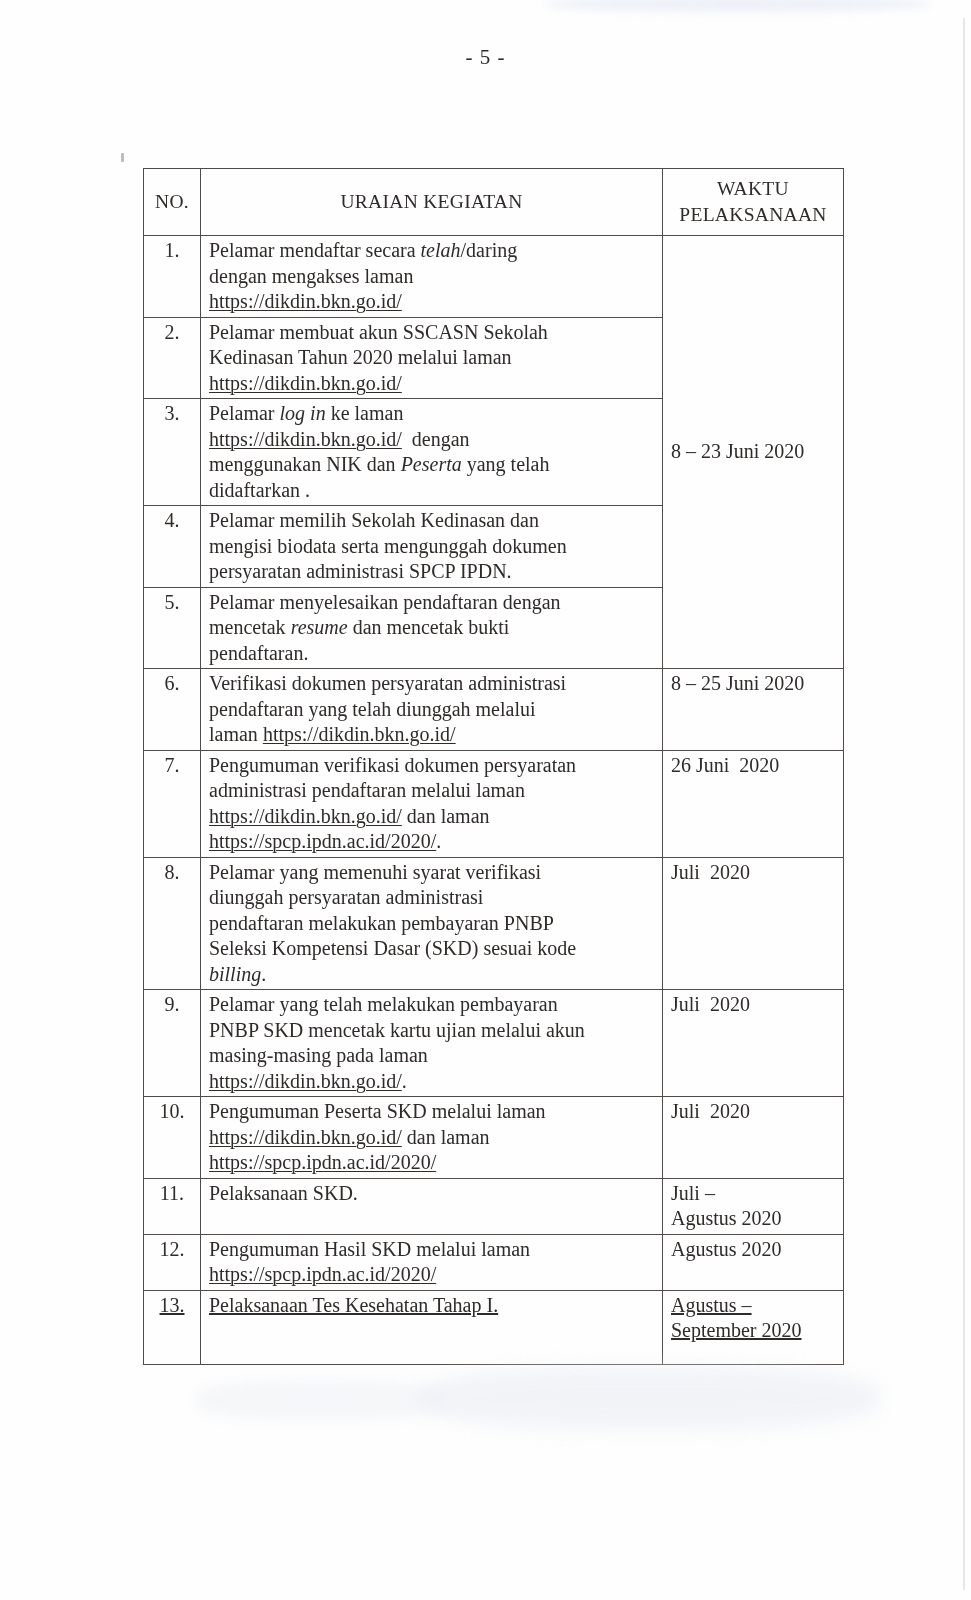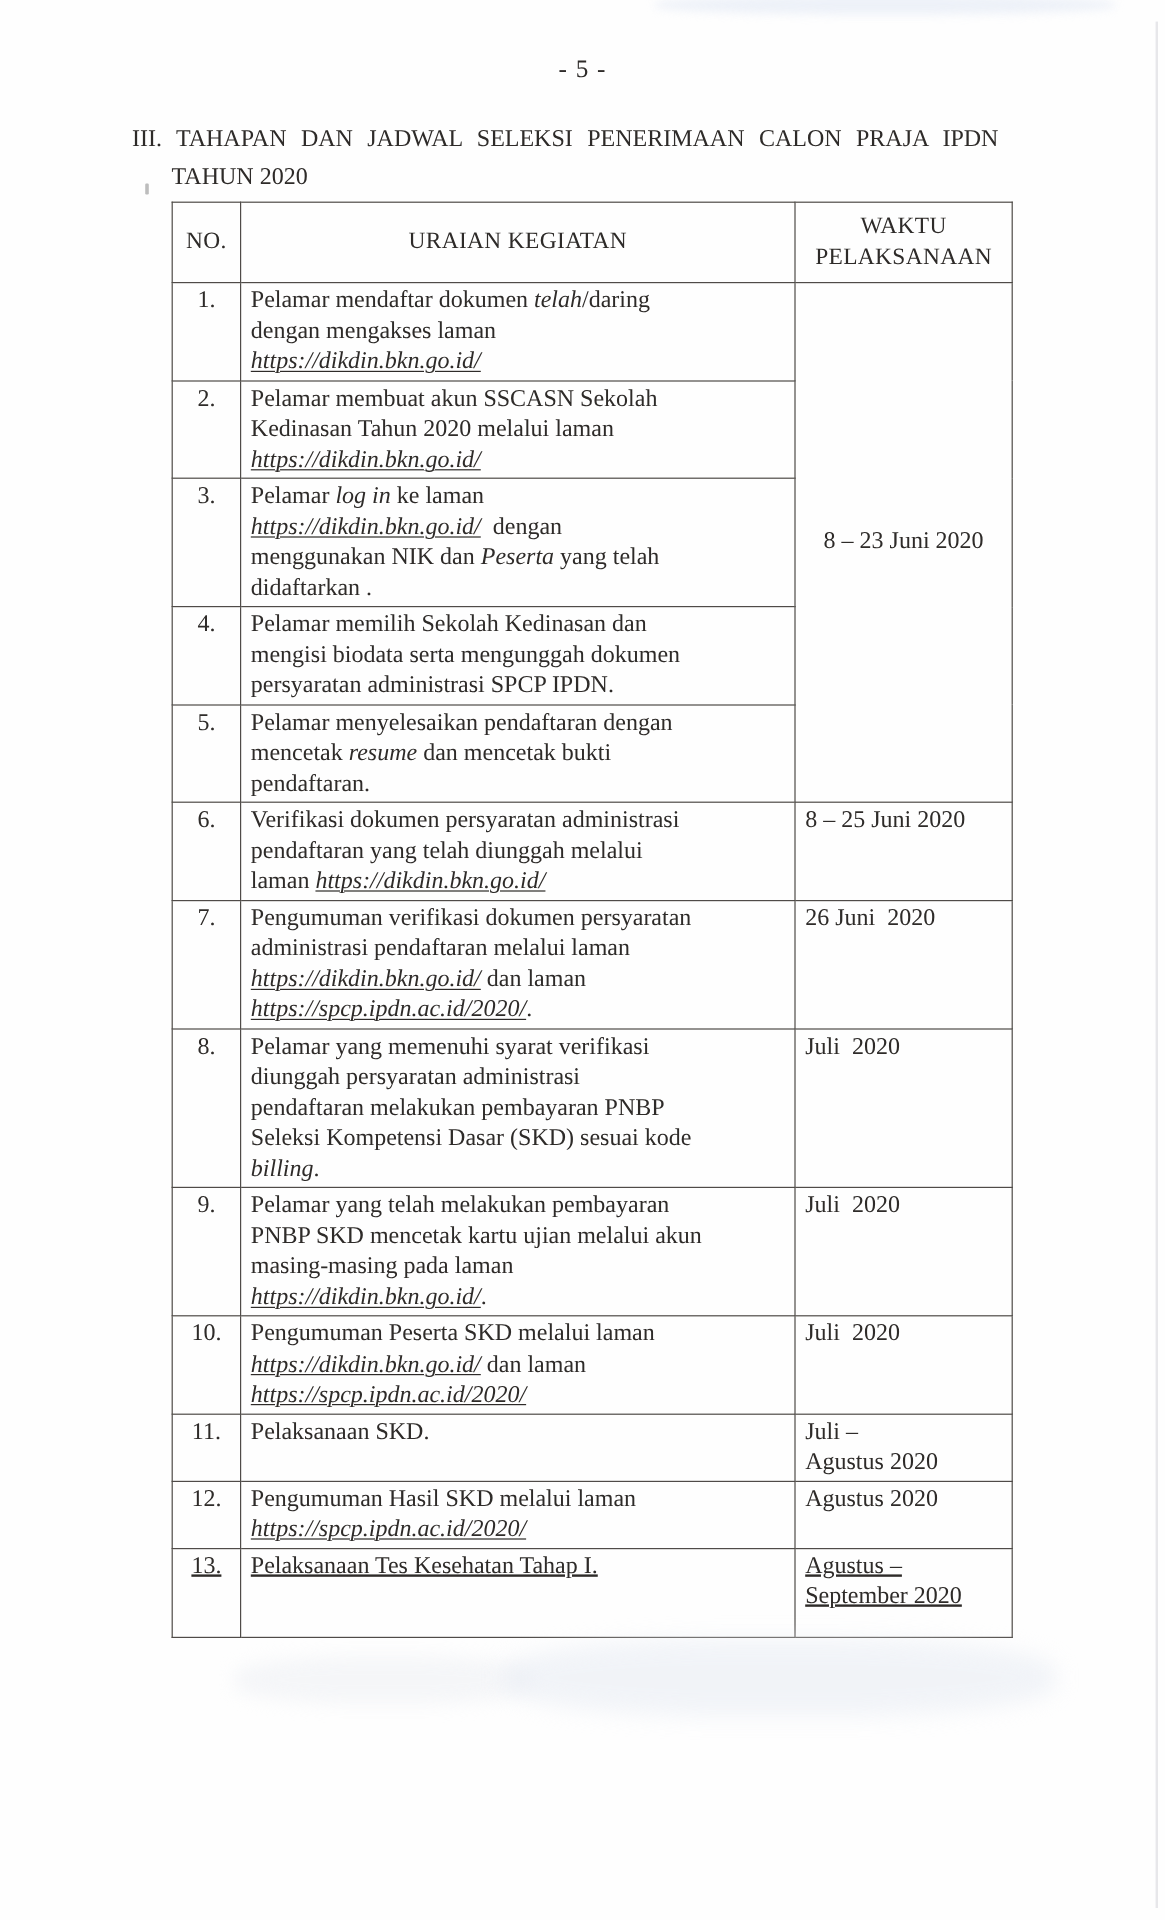--- a/index.html
+++ b/index.html
@@ -75,64 +75,59 @@
   }
   .schedule td {
     vertical-align: top;
     padding: 2px 8px;
   }
   .schedule td.no-cell { text-align: center; padding-left: 2px; padding-right: 2px; }
   .schedule tbody tr:last-child td { padding-bottom: 20px; text-decoration: underline; }
   .line { line-height: 25.5px; white-space: nowrap; }
   .it { font-style: italic; }
   .link {
-    font-style: italic;
     text-decoration: underline;
     text-underline-offset: 2px;
     text-decoration-thickness: 1px;
     color: var(--ink);
   }
-  td.time-cell.merged { vertical-align: middle; text-align: center; }
+  td.time-cell.merged { vertical-align: middle; }
 </style>
 </head>
 <body>
 
 <div class="page">
 
   <div class="smudge-top"></div>
   <div class="edge-line"></div>
   <div class="tick"></div>
 
   <div class="page-number">- 5 -</div>
 
-  <div class="heading">
-    <div class="h-line1">III. TAHAPAN DAN JADWAL SELEKSI PENERIMAAN CALON PRAJA IPDN</div>
-    <div class="h-line2">TAHUN 2020</div>
-  </div>
 
   <table class="schedule">
     <colgroup>
       <col style="width:57px">
       <col style="width:462px">
       <col style="width:181px">
     </colgroup>
     <thead>
       <tr>
         <th>NO.</th>
         <th>URAIAN KEGIATAN</th>
         <th>WAKTU PELAKSANAAN</th>
       </tr>
     </thead>
     <tbody>
         <tr>
           <td class="no-cell">
             <div class="line"><span>1.</span></div>
           </td>
           <td class="activity-cell">
-            <div class="line"><span>Pelamar mendaftar dokumen </span><span class="it">telah</span><span>/daring</span></div>
+            <div class="line"><span>Pelamar mendaftar secara </span><span class="it">telah</span><span>/daring</span></div>
             <div class="line"><span>dengan mengakses laman</span></div>
             <div class="line"><span class="link">https://dikdin.bkn.go.id/</span></div>
           </td>
           <td class="time-cell merged" rowspan="5">
             <div class="line"><span>8 – 23 Juni 2020</span></div>
           </td>
         </tr>
         <tr>
           <td class="no-cell">
             <div class="line"><span>2.</span></div>

